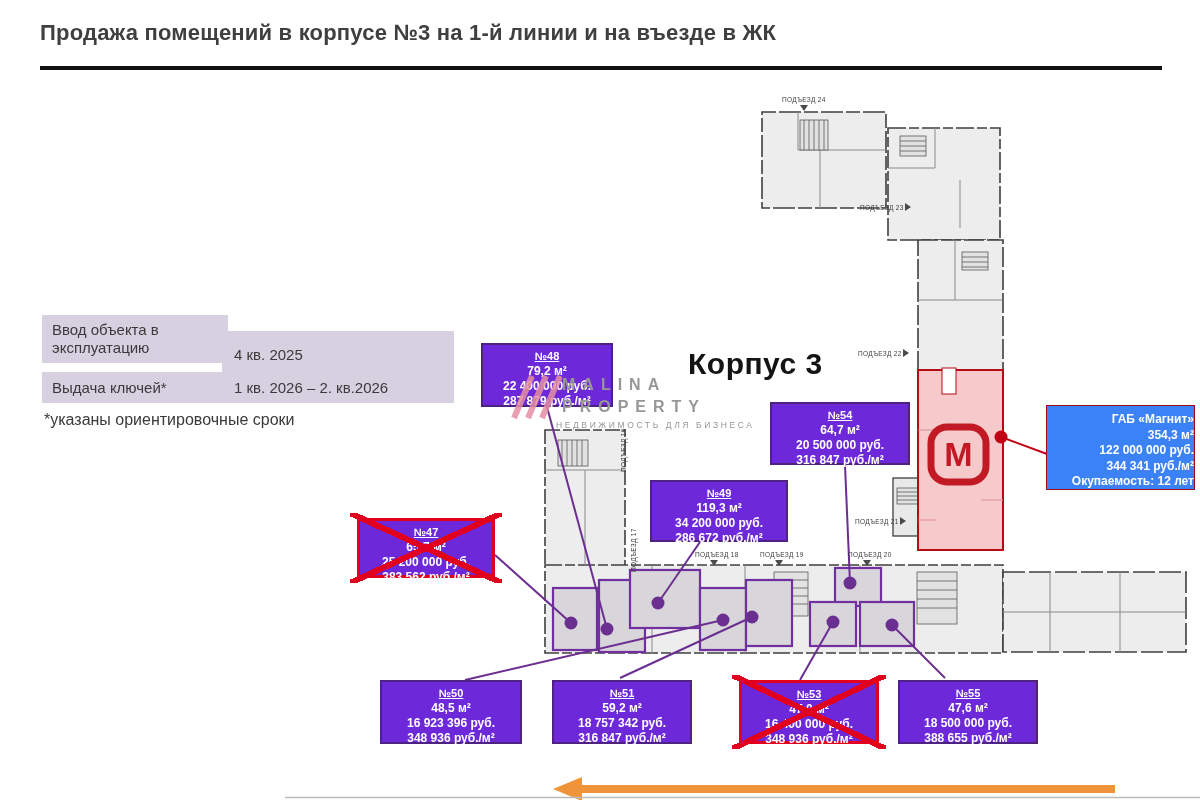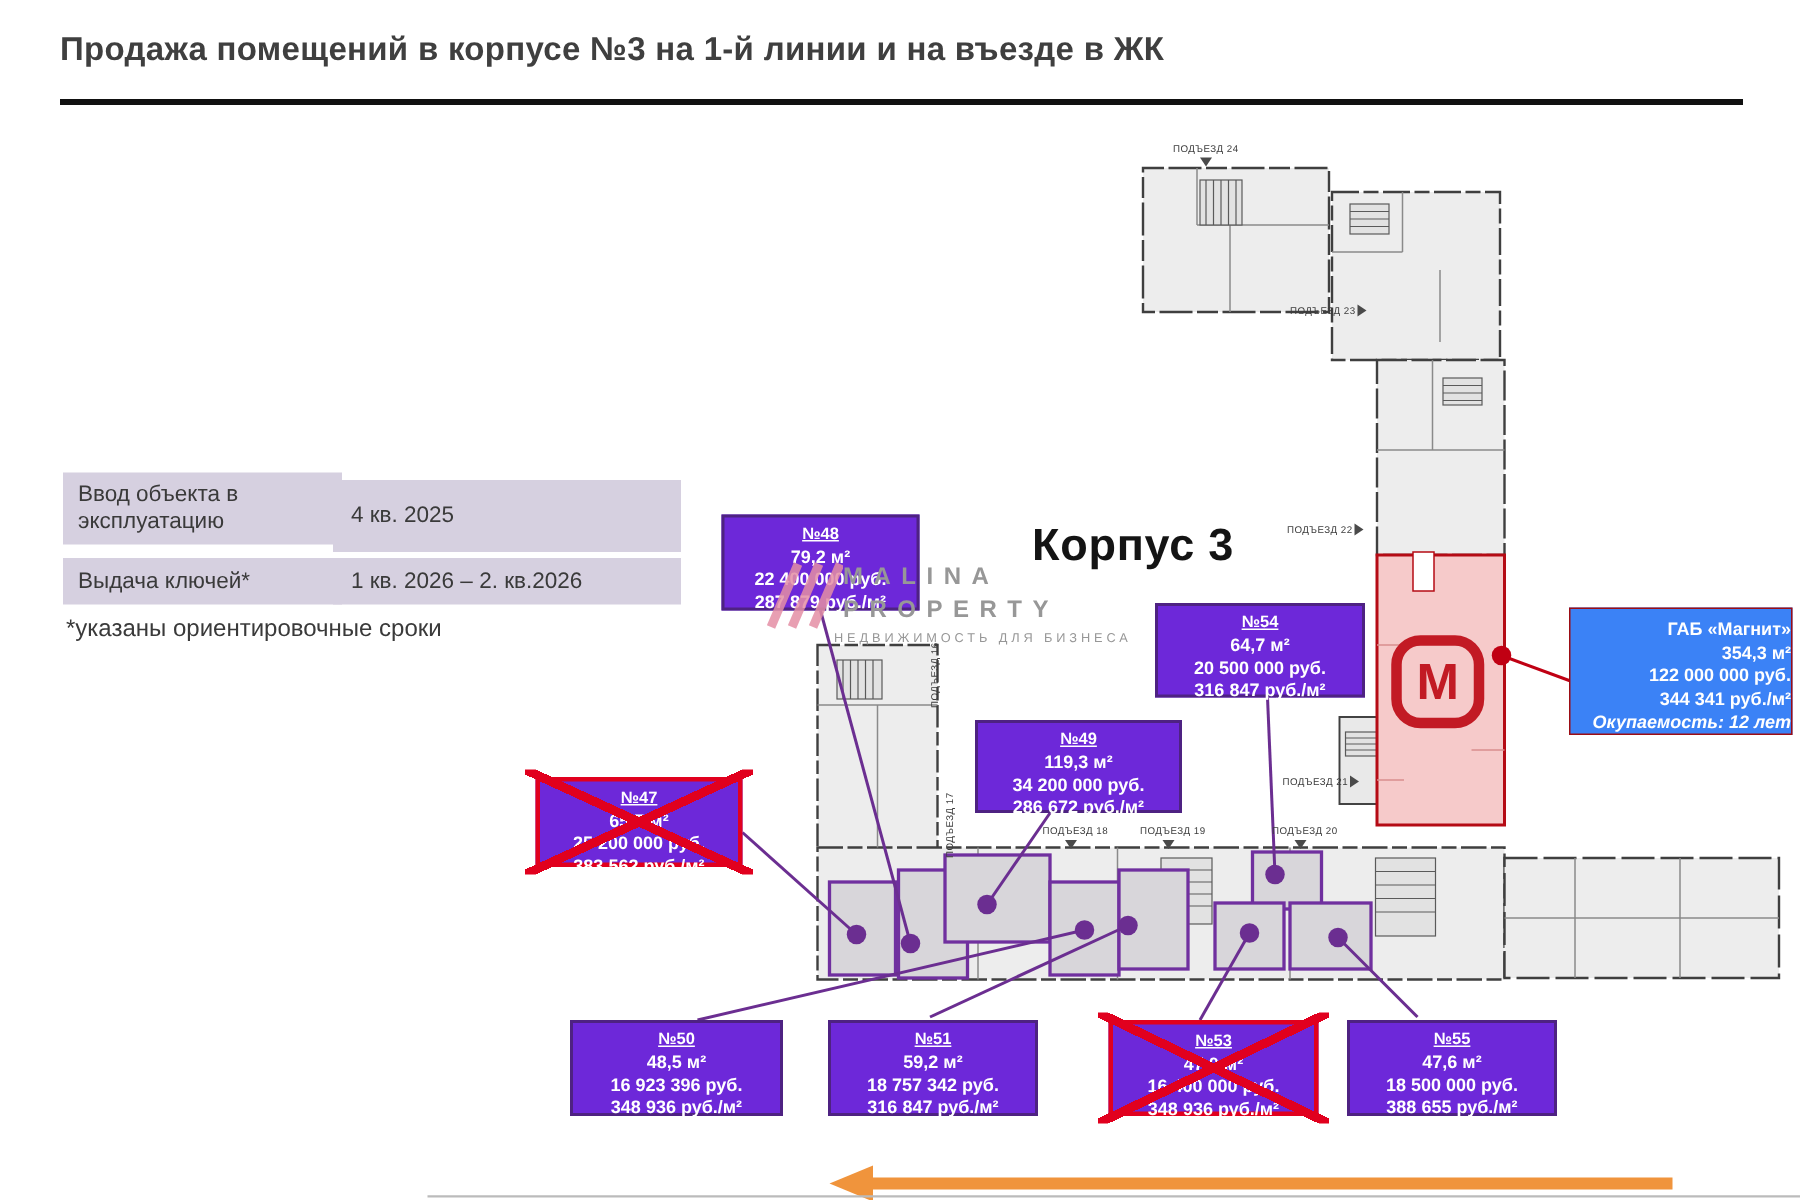--- a/index.html
+++ b/index.html
@@ -20,21 +20,21 @@
   }
   
   .info-table{left:42px;top:315px;width:400px;z-index:3;}
   .cell{
     position:absolute;background:#d6d0e0;color:#3a3a3a;
     display:flex;align-items:center;font-size:15px;line-height:18px;
   }
   .cell.label{padding-left:10px;}
   .cell.value{padding-left:12px;}
   .r1l{left:0;top:0;width:176px;height:48px;}
-  .r1v{left:180px;top:5px;width:220px;height:48px;}
+  .r1v{left:180px;top:16px;width:220px;height:48px;}
   .r2l{left:0;top:57px;width:176px;height:31px;}
   .r2v{left:180px;top:57px;width:220px;height:31px;}
   .footnote{
     left:44px;top:411px;font-size:16px;color:#3a3a3a;z-index:3;
   }
   
   .korpus{
     left:688px;top:347px;font-size:30px;font-weight:bold;color:#141414;z-index:3;
     letter-spacing:.5px;
   }
@@ -52,21 +52,21 @@
       linear-gradient(to top right, transparent calc(50% - 3px), #e1001e calc(50% - 3px), #e1001e calc(50% + 3px), transparent calc(50% + 3px)),
       linear-gradient(to bottom right, transparent calc(50% - 3px), #e1001e calc(50% - 3px), #e1001e calc(50% + 3px), transparent calc(50% + 3px));
     pointer-events:none;
   }
   .magnit-box{
     position:absolute;left:1046px;top:405px;width:149px;height:85px;z-index:4;
     background:#3b82f6;color:#fff;text-align:right;box-sizing:border-box;
     font-weight:bold;font-size:12px;line-height:15.5px;padding-top:6px;
     border:1px solid #9c0d14;
   }
-  .magnit-box .payback{font-style:italic;padding-left:12px;}
+  .magnit-box .payback{padding-left:12px;}
   
   .plan-label{
     position:absolute;font-size:6.5px;color:#3c3c3c;z-index:2;letter-spacing:.3px;
     white-space:nowrap;
   }
   .plan-label.vert{transform:rotate(-90deg);transform-origin:0 0;}
   .tri-down{
     position:absolute;width:0;height:0;z-index:2;
     border-left:4px solid transparent;border-right:4px solid transparent;
     border-top:6px solid #4a4a4a;

